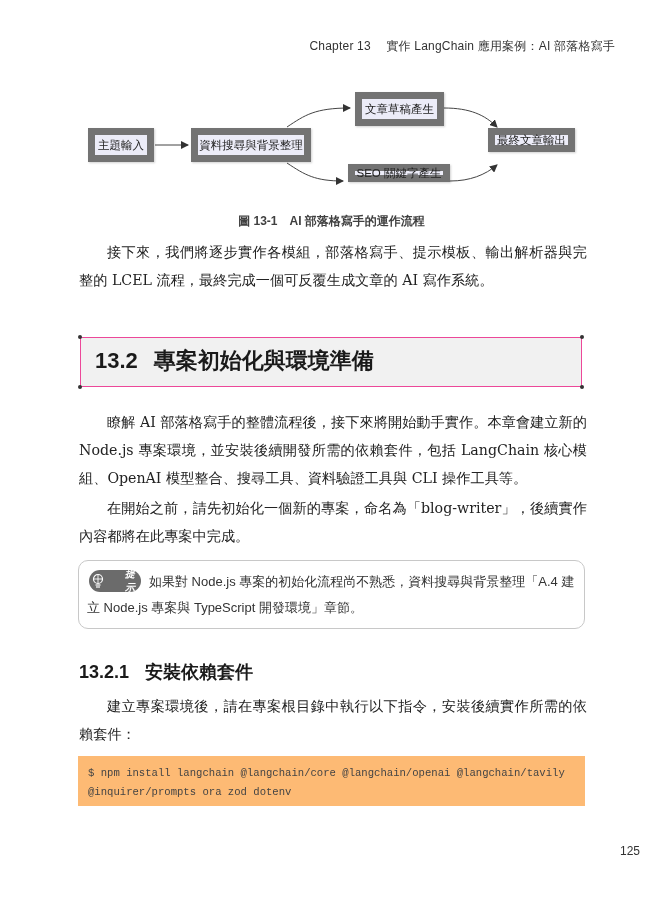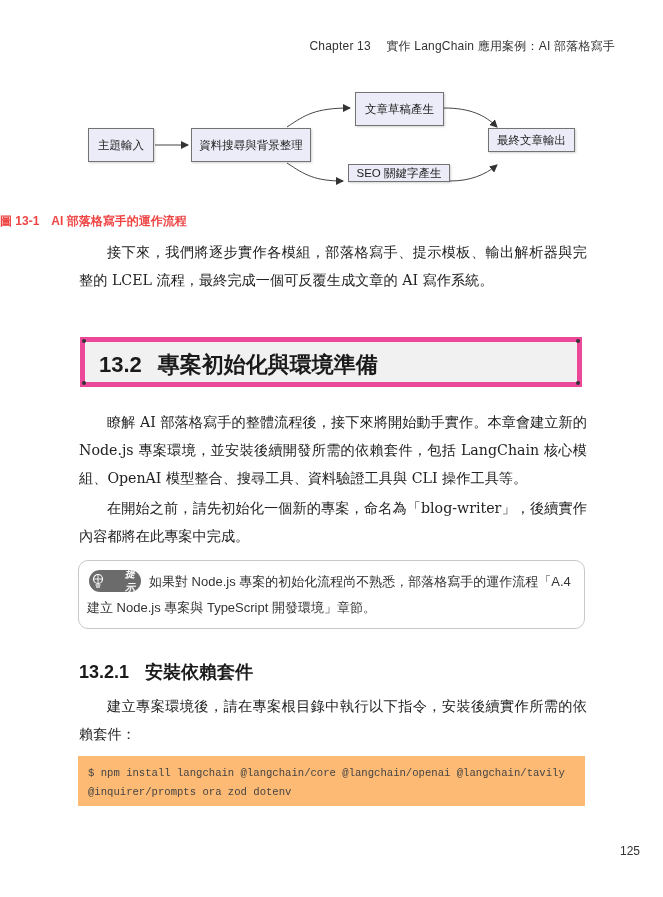--- a/index.html
+++ b/index.html
@@ -10,41 +10,41 @@
   .running-head {
     position: absolute; top: 38px; right: 48px;
     font-family: "Liberation Sans", "DejaVu Sans", sans-serif; font-size: 12px; color: #333;
     letter-spacing: 0.2px;
   }
   .running-head .chap { margin-right: 12px; }
 
   
   .flow { position: absolute; left: 0; top: 0; width: 663px; height: 210px; }
   .node {
-    position: absolute; background: #ececf8; border: 1px solid #737373;
+    position: absolute; background: #ececf8; border: 7px solid #737373;
     box-shadow: 1px 1px 2px rgba(0,0,0,0.18);
     font-family: "Liberation Sans", "DejaVu Sans", sans-serif; font-size: 11.5px; color: #222;
     display: flex; align-items: center; justify-content: center; box-sizing: border-box;
   }
   .flow svg { position: absolute; left: 0; top: 0; }
 
   .caption {
-    position: absolute; top: 213px; left: 0; width: 663px; 
-    font-family: "Liberation Sans", "DejaVu Sans", sans-serif; font-size: 12px; font-weight: bold; color: #ef4444;
+    position: absolute; top: 213px; left: 0; width: 663px; text-align: center;
+    font-family: "Liberation Sans", "DejaVu Sans", sans-serif; font-size: 12px; font-weight: bold; color: #404040;
   }
   .caption .num { margin-right: 12px; }
 
   .para {
     position: absolute; left: 79px; width: 508px;
     font-size: 14.2px; line-height: 28px; color: #222; text-align: justify;
   }
 
   .section-box {
     position: absolute; left: 80px; top: 337px; width: 502px; height: 50px;
-    background: #f1f1f1; border: 5px solid #ec4899; box-sizing: border-box;
+    background: #f1f1f1; border: 1px solid #ec4899; box-sizing: border-box;
   }
   .section-box .dot { position: absolute; width: 4px; height: 4px; background: #333; border-radius: 50%; }
   .section-title {
     position: absolute; left: 14px; top: 8px;
     font-family: "Liberation Sans", "DejaVu Sans", sans-serif; font-size: 22px; font-weight: bold; color: #1a1a1a;
   }
   .section-title .num { margin-right: 16px; }
 
   .tip-box {
     position: absolute; left: 78px; top: 560px; width: 507px; height: 69px;
@@ -132,21 +132,21 @@
   <div class="section-title">
     <span class="num">13.2</span><span>專案初始化與環境準備</span>
   </div>
 </div>
 
 <div class="para" style="top:408px; text-indent:28px;">瞭解 AI 部落格寫手的整體流程後，接下來將開始動手實作。本章會建立新的 Node.js 專案環境，並安裝後續開發所需的依賴套件，包括 LangChain 核心模組、OpenAI 模型整合、搜尋工具、資料驗證工具與 CLI 操作工具等。</div>
 
 <div class="para" style="top:494px; text-indent:28px;">在開始之前，請先初始化一個新的專案，命名為「blog-writer」，後續實作內容都將在此專案中完成。</div>
 
 <div class="tip-box">
-  <div class="tip-text">如果對 Node.js 專案的初始化流程尚不熟悉，部落格寫手的運作流程「A.4 建立 Node.js 專案與 TypeScript 開發環境」章節。</div>
+  <div class="tip-text">如果對 Node.js 專案的初始化流程尚不熟悉，資料搜尋與背景整理「A.4 建立 Node.js 專案與 TypeScript 開發環境」章節。</div>
   <div class="tip-badge">
     <span class="icon">
       <svg width="16" height="16" viewBox="0 0 16 16">
         <circle cx="8" cy="6" r="4.5" fill="none" stroke="#fff" stroke-width="1.2"></circle>
         <line x1="8" y1="2" x2="8" y2="10" stroke="#fff" stroke-width="0.9"></line>
         <line x1="4" y1="6" x2="12" y2="6" stroke="#fff" stroke-width="0.9"></line>
         <line x1="5.5" y1="12" x2="10.5" y2="12" stroke="#fff" stroke-width="1.2"></line>
         <line x1="6" y1="14" x2="10" y2="14" stroke="#fff" stroke-width="1.2"></line>
       </svg>
     </span>

